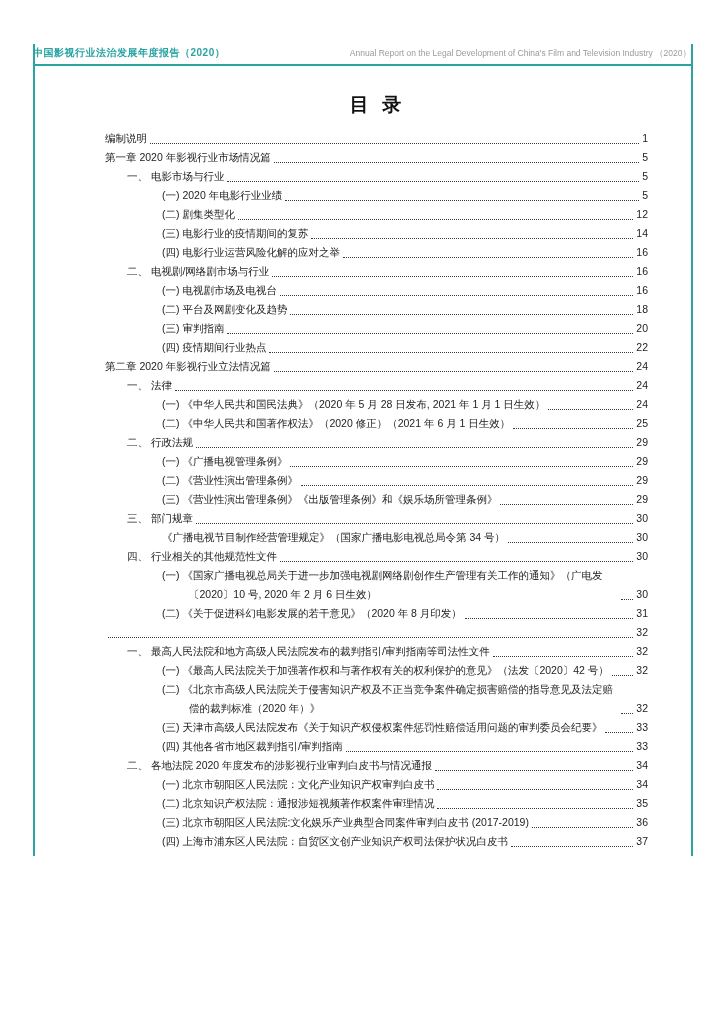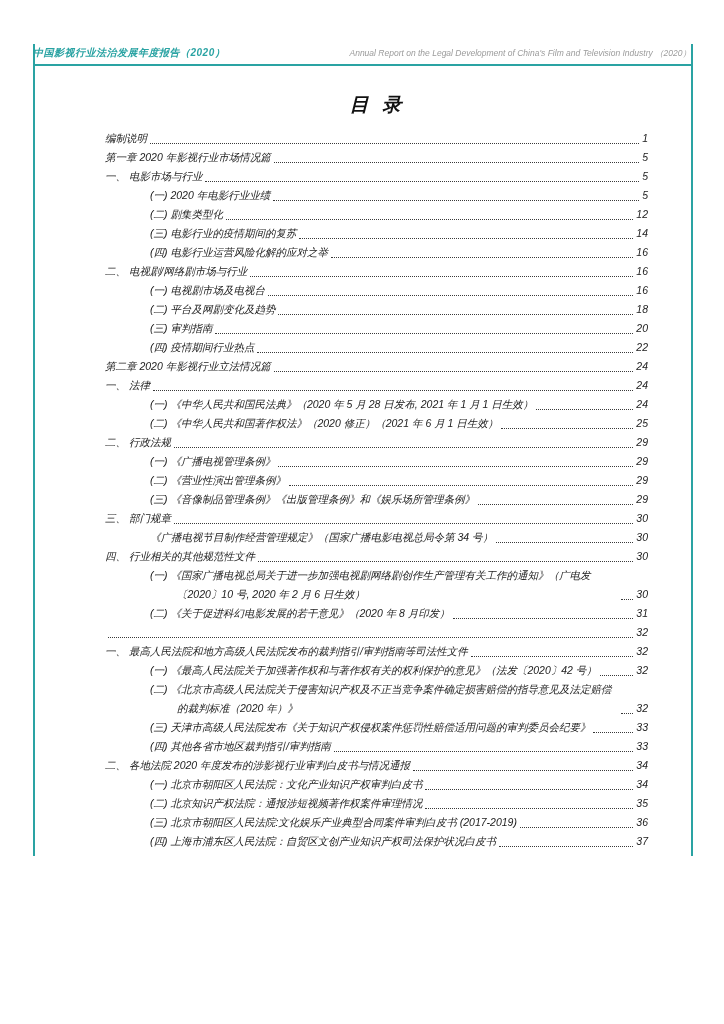--- a/index.html
+++ b/index.html
@@ -8,21 +8,21 @@
     --muted: #9B9B9B;
   }
   * { box-sizing: border-box; }
   html, body { margin: 0; padding: 0; }
   body {
     width: 724px; height: 1024px;
     background: #ffffff;
     font-family: "Liberation Sans", "DejaVu Sans", sans-serif;
     color: var(--text);
   }
-  .page { position: relative; width: 724px; height: 856px; background: #fff; overflow: hidden; font-style: italic; }
+  .page { position: relative; width: 724px; height: 856px; background: #fff; overflow: hidden; }
 
   
   .header {
     position: absolute; top: 46px; left: 33px; right: 33px;
     display: flex; justify-content: space-between; align-items: baseline;
   }
   .h-left { color: var(--accent); font-weight: bold; font-size: 10px; letter-spacing: 0.5px; }
   .h-right { color: var(--muted); font-size: 8.5px; }
 
   
@@ -41,22 +41,22 @@
     letter-spacing: 4px;
     padding-left: 31px;
   }
 
   
   .toc-list {
     position: absolute; top: 129px; left: 105px; right: 76px;
     font-size: 10.5px; line-height: 19px;
   }
   .toc-row { display: flex; align-items: center; }
-  .toc-row.lv1 { }
-  .toc-row.lv2 { margin-left: 45px; }
+  .toc-row.lv1 { margin-left: 22px; }
+  .toc-row.lv2 { margin-left: 57px; }
   .toc-text { flex: 0 1 auto; }
   .toc-row.lv2 .toc-text { padding-left: 27px; text-indent: -27px; }
   .leader {
     flex: 1 1 auto; min-width: 12px;
     align-self: flex-end;
     border-bottom: 1.6px dotted #3a3a3a;
     margin: 0 3px 4px 3px;
     height: 0;
   }
   .toc-page { flex: 0 0 auto; align-self: flex-end; }
@@ -174,21 +174,21 @@
     <span class="toc-text">(一) 《广播电视管理条例》</span>
     <span class="leader"></span>
     <span class="toc-page">29</span>
   </div>
       <div class="toc-row lv2">
     <span class="toc-text">(二) 《营业性演出管理条例》</span>
     <span class="leader"></span>
     <span class="toc-page">29</span>
   </div>
       <div class="toc-row lv2">
-    <span class="toc-text">(三) 《音像制品管理条例》《出版管理条例》和《娱乐场所管理条例》</span>
+    <span class="toc-text">(三) 《营业性演出管理条例》《出版管理条例》和《娱乐场所管理条例》</span>
     <span class="leader"></span>
     <span class="toc-page">29</span>
   </div>
       <div class="toc-row lv1">
     <span class="toc-text">三、 部门规章</span>
     <span class="leader"></span>
     <span class="toc-page">30</span>
   </div>
       <div class="toc-row lv2">
     <span class="toc-text">《广播电视节目制作经营管理规定》（国家广播电影电视总局令第 34 号）</span>

